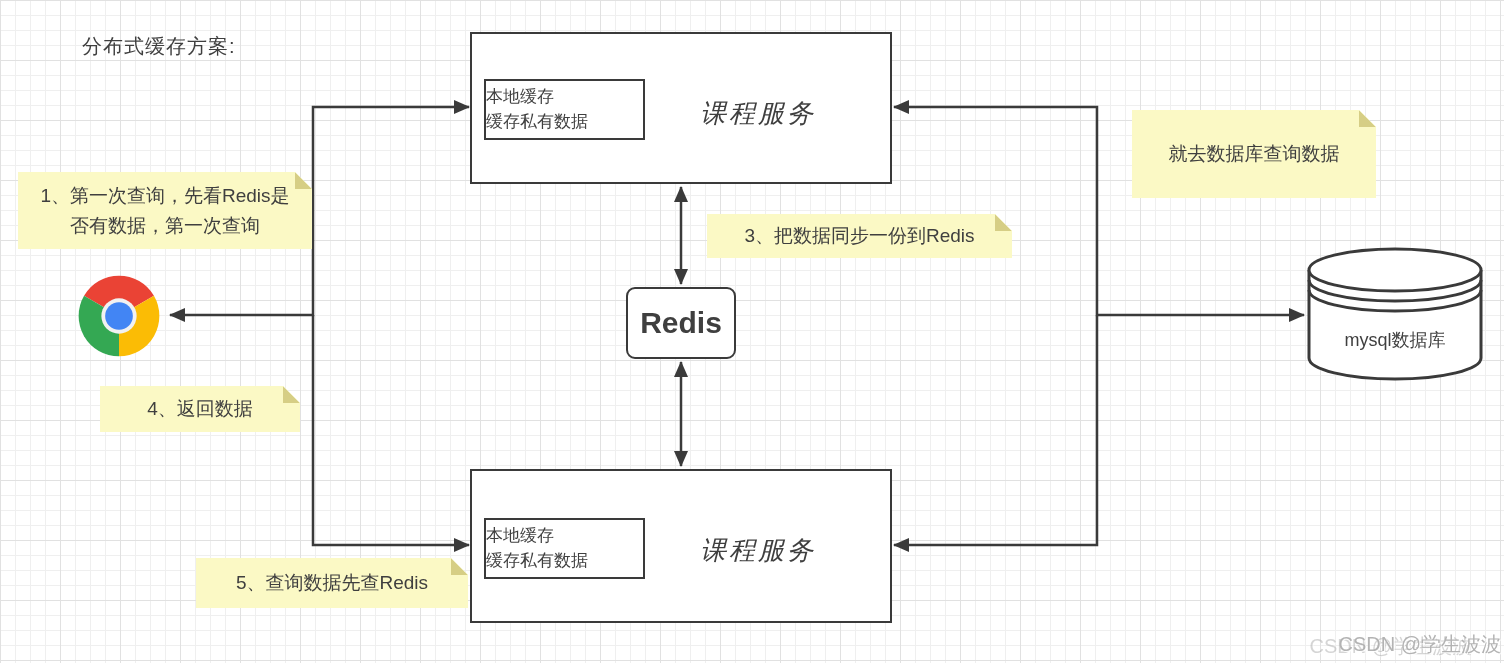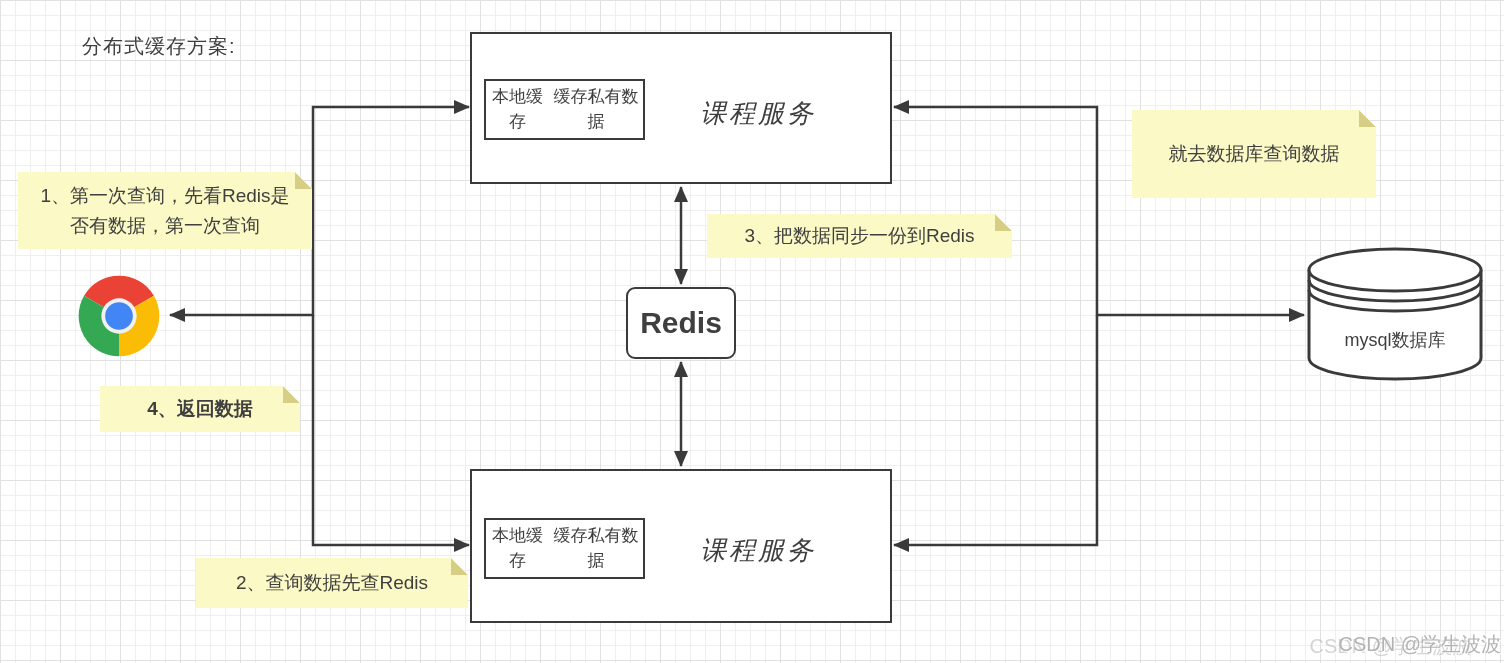--- a/index.html
+++ b/index.html
@@ -14,21 +14,21 @@
       linear-gradient(to bottom,#efefef 1px,transparent 1px);
     background-size:60px 60px,60px 60px,15px 15px,15px 15px;
   }
   .title{position:absolute;left:82px;top:33px;font-size:20px;letter-spacing:1px;z-index:4;}
   .connectors{position:absolute;left:0;top:0;z-index:1;}
   .node{position:absolute;background:#fff;border:2.5px solid #3a3a3a;box-sizing:border-box;z-index:3;}
   .svc-top{left:470px;top:32px;width:422px;height:152px;}
   .svc-bottom{left:470px;top:469px;width:422px;height:154px;}
   .cache-box{
     position:absolute;width:161px;height:61px;border:2px solid #3a3a3a;box-sizing:border-box;
-    display:flex;flex-direction:row;align-items:center;justify-content:center;
+    display:flex;flex-direction:column;align-items:flex-start;justify-content:center;
     font-size:17px;line-height:1.45;text-align:center;background:#fff;
   }
   .svc-top .cache-box{left:12px;top:45px;}
   .svc-bottom .cache-box{left:12px;top:47px;}
   .svc-label{position:absolute;left:228px;top:62px;font-size:26px;letter-spacing:3px;font-style:italic;}
   .redis-node{
     position:absolute;left:626px;top:287px;width:110px;height:72px;box-sizing:border-box;
     background:#fff;border:2.5px solid #3a3a3a;border-radius:9px;z-index:3;
     display:flex;align-items:center;justify-content:center;font-size:30px;font-weight:bold;
   }
@@ -38,21 +38,21 @@
   .note{
     position:absolute;background:#fbf9c5;z-index:2;font-size:19px;text-align:center;
     display:flex;flex-direction:column;justify-content:center;box-sizing:border-box;
     clip-path:polygon(0 0,calc(100% - 17px) 0,100% 17px,100% 100%,0 100%);
   }
   .fold{position:absolute;top:0;right:0;width:17px;height:17px;background:#d6ce85;
     clip-path:polygon(0 0,100% 100%,0 100%);}
   .note-1{left:18px;top:172px;width:294px;height:77px;line-height:1.55;}
   .note-2{left:1132px;top:110px;width:244px;height:88px;line-height:1.6;}
   .note-3{left:707px;top:214px;width:305px;height:44px;}
-  .note-4{left:100px;top:386px;width:200px;height:46px;font-weight:bold;}
+  .note-4{left:100px;top:386px;width:200px;height:46px;}
   .note-5{left:196px;top:558px;width:272px;height:50px;}
   .wm{position:absolute;top:631px;right:3px;font-size:20px;color:#b3b3b3;z-index:5;
       text-shadow:1px 1px 0 rgba(255,255,255,0.9);white-space:nowrap;}
   .wm-back{right:32px;top:633px;opacity:0.55;}
 </style>
 </head>
 <body>
 
 <div class="canvas">
 
@@ -123,20 +123,20 @@
   </div>
   <div class="note note-3">
     <span>3、把数据同步一份到Redis</span>
     <span class="fold"></span>
   </div>
   <div class="note note-4">
     <span>4、返回数据</span>
     <span class="fold"></span>
   </div>
   <div class="note note-5">
-    <span>2、查询数据先查Redis</span>
+    <span>5、查询数据先查Redis</span>
     <span class="fold"></span>
   </div>
 
   <div class="wm wm-back">CSDN @学生波波</div>
   <div class="wm">CSDN @学生波波</div>
 
 </div>
 
 </body></html>

